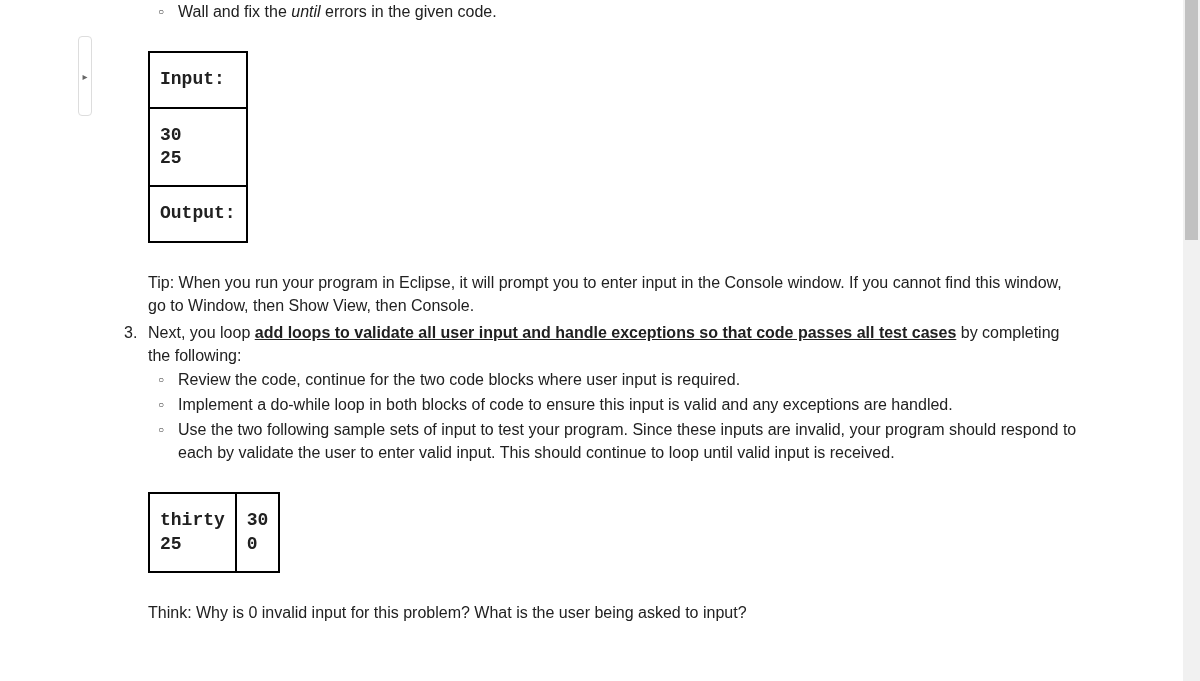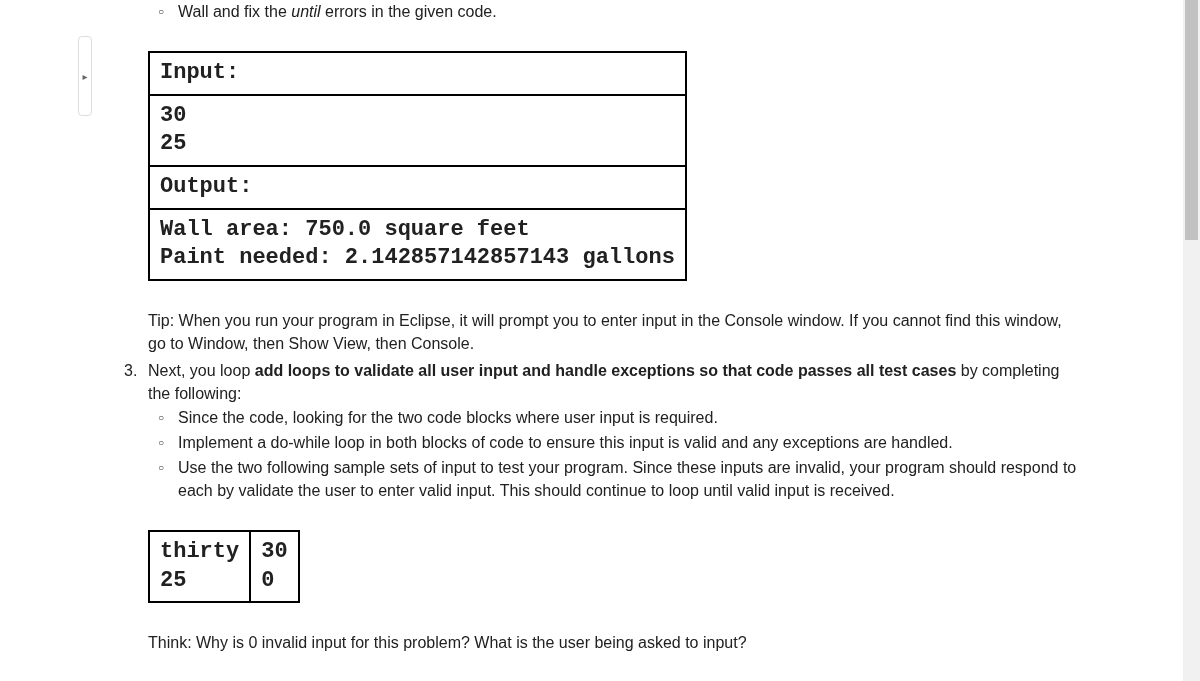--- a/index.html
+++ b/index.html
@@ -80,30 +80,31 @@
       content: attr(data-number);
       position: absolute;
       left: 6px;
       font-size: 16px;
     }
     .italic {
       font-style: italic;
     }
     .bold {
       font-weight: bold;
+      text-decoration: underline;
     }
     .code-table {
       border-collapse: collapse;
       margin: 28px 0 28px 0;
     }
     .code-table td {
       border: 2px solid #000;
-      padding: 6px 10px;
+      padding: 15px 10px;
       font-family: 'Consolas', 'Courier New', monospace;
-      font-size: 22px;
+      font-size: 18px;
       font-weight: bold;
       vertical-align: top;
       line-height: 1.3;
     }
     .section-text {
       margin-bottom: 0;
     }
   </style>
 </head>
 <body>
@@ -127,35 +128,31 @@
         <tr>
           <td>Input:</td>
         </tr>
     <tr>
           <td style="white-space:pre">30
 25</td>
         </tr>
     <tr>
           <td>Output:</td>
         </tr>
-    <tr>
-          <td style="white-space:pre">Wall area: 750.0 square feet
-Paint needed: 2.142857142857143 gallons</td>
-        </tr>
   </tbody>
     </table>
 
   <p class="section-text">Tip: When you run your program in Eclipse, it will prompt you to enter input in the Console window. If you cannot find this window, go to Window, then Show View, then Console.</p>
 
   <div class="numbered" data-number="3.">
     <span>Next, you loop </span><span class="bold">add loops to validate all user input and handle exceptions so that code passes all test cases</span><span> by completing the following:</span>
   </div>
 
   <ul class="bullet-list">
-    <li>Since the code, looking for the two code blocks where user input is required.</li>
+    <li>Review the code, continue for the two code blocks where user input is required.</li>
     <li>Implement a do-while loop in both blocks of code to ensure this input is valid and any exceptions are handled.</li>
     <li>Use the two following sample sets of input to test your program. Since these inputs are invalid, your program should respond to each by validate the user to enter valid input. This should continue to loop until valid input is received.</li>
   </ul>
 
   <table class="code-table">
     <tbody>
     <tr>
       <td style="white-space:pre">thirty
 25</td>
       <td style="white-space:pre">30

